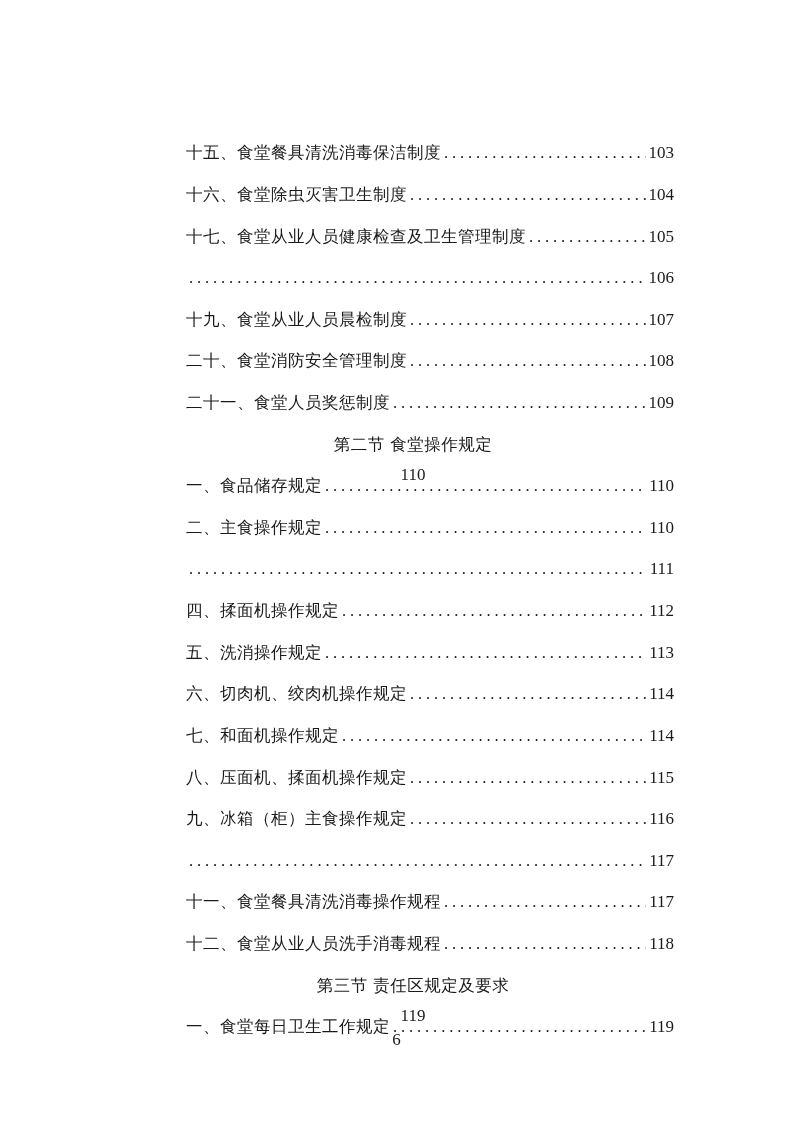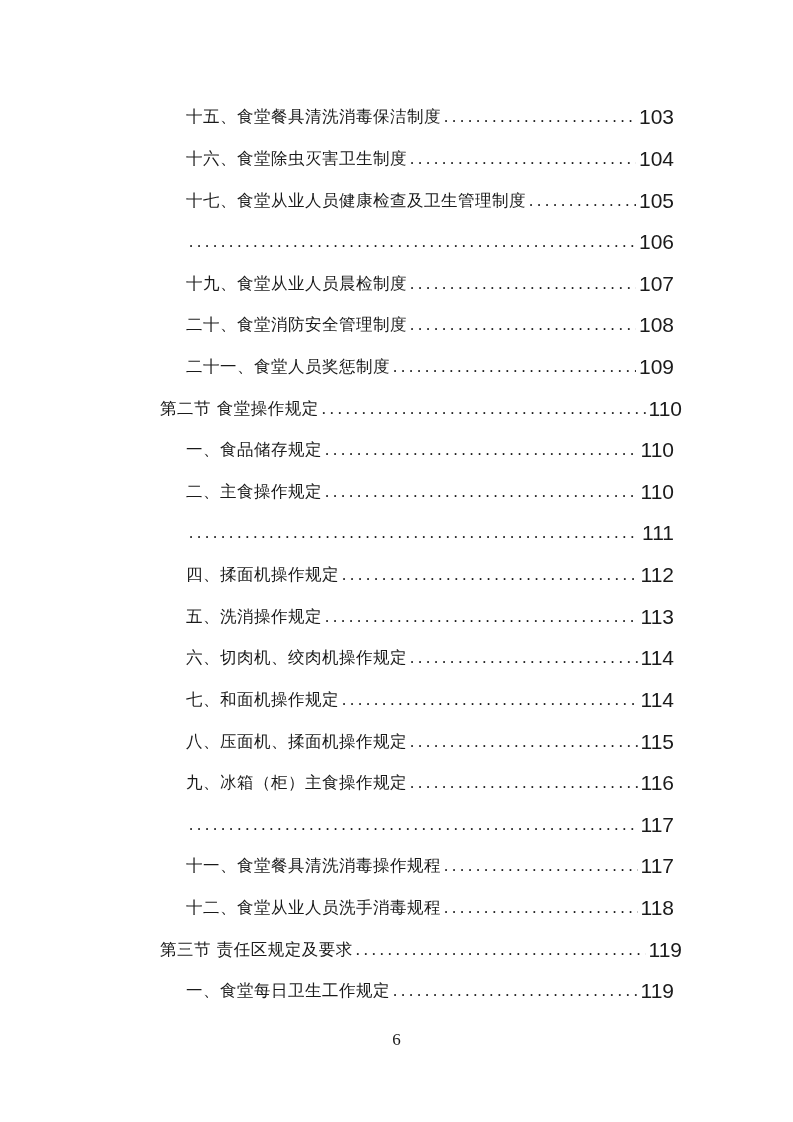--- a/index.html
+++ b/index.html
@@ -1,26 +1,26 @@
 <!DOCTYPE html>
 <html><head>
   <meta charset="utf-8">
   <style>
     html, body { margin: 0; padding: 0; background: #ffffff; }
     body { width: 793px; height: 1122px; position: relative; overflow: hidden;
       font-family: "DejaVu Serif", "Liberation Serif", serif; color: #1a1a1a; }
     .toc { position: absolute; left: 0; top: 96px; width: 793px; }
     .row { position: absolute; height: 30px; display: flex; align-items: center;
-      font-size: 16.5px; line-height: 30px; white-space: nowrap; }
-    .row.l1 { left: 160px; width: 522px; }
+      font-size: 16.5px; line-height: 30px; white-space: nowrap; margin-top: 36px; }
+    .row.l1 { left: 152px; width: 522px; flex-direction: column; }
     .row.l2 { left: 186px; width: 488px; }
     .title { flex: 0 0 auto; letter-spacing: 0.5px; }
     .leader { flex: 1 1 auto; overflow: hidden; white-space: nowrap; margin: 0 3px;
       font-family: "Liberation Serif", serif; letter-spacing: 3.9px; color: #1a1a1a; }
-    .page { flex: 0 0 auto; font-family: Liberation Sans, sans-serif; font-size: 21px; text-align: left; }
+    .page { flex: 0 0 auto; font-family: Liberation Serif, serif; font-size: 17px; text-align: left; }
     .footer { position: absolute; top: 1030px; left: 0; width: 793px; text-align: center;
       font-family: "Liberation Serif", serif; font-size: 17px; }
   </style>
 </head>
 <body>
 
 <div class="toc">
   <div class="row l2" style="top:6px">
       <span class="title">十五、食堂餐具清洗消毒保洁制度</span>
       <span class="leader">........................................................................................</span>

